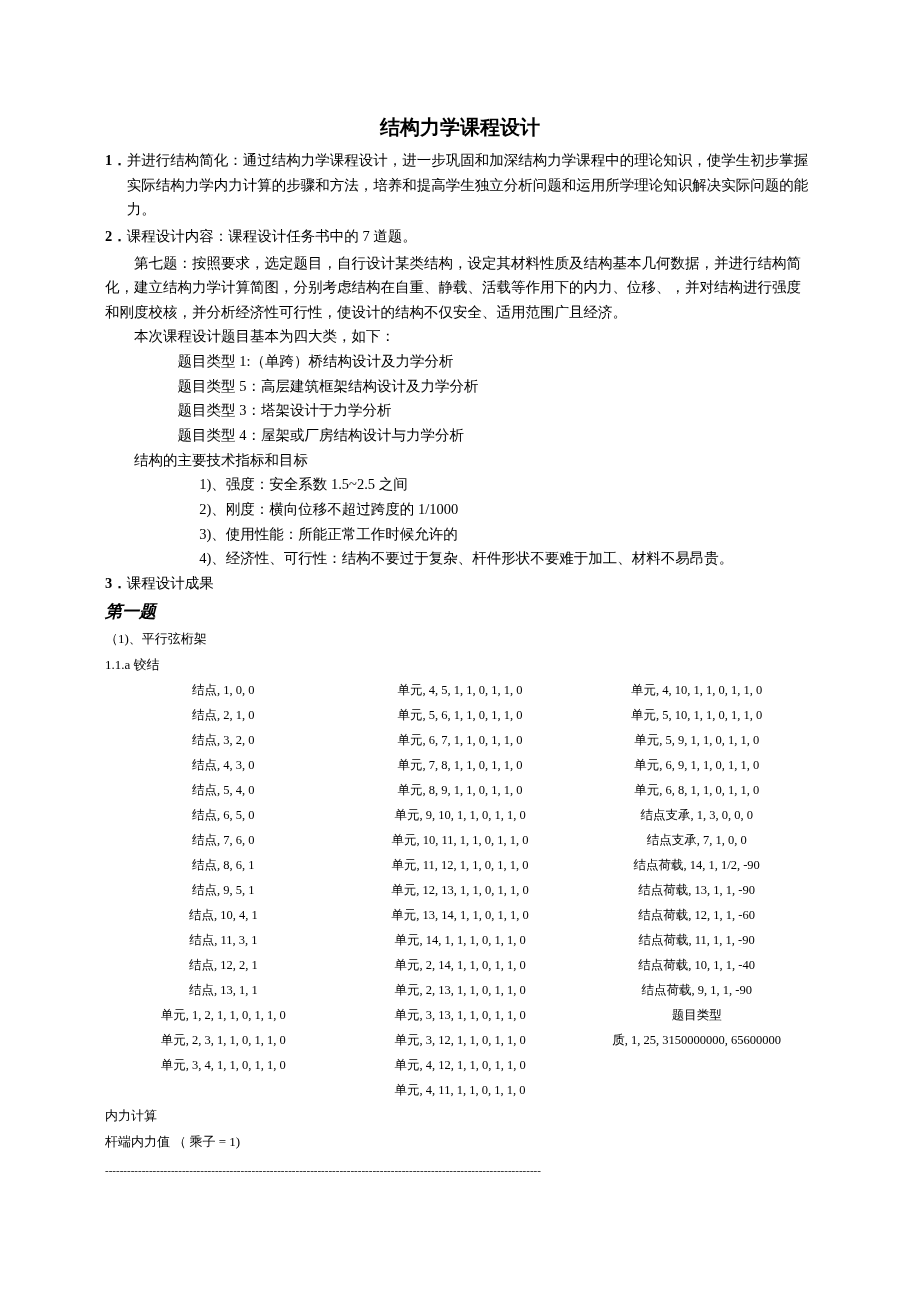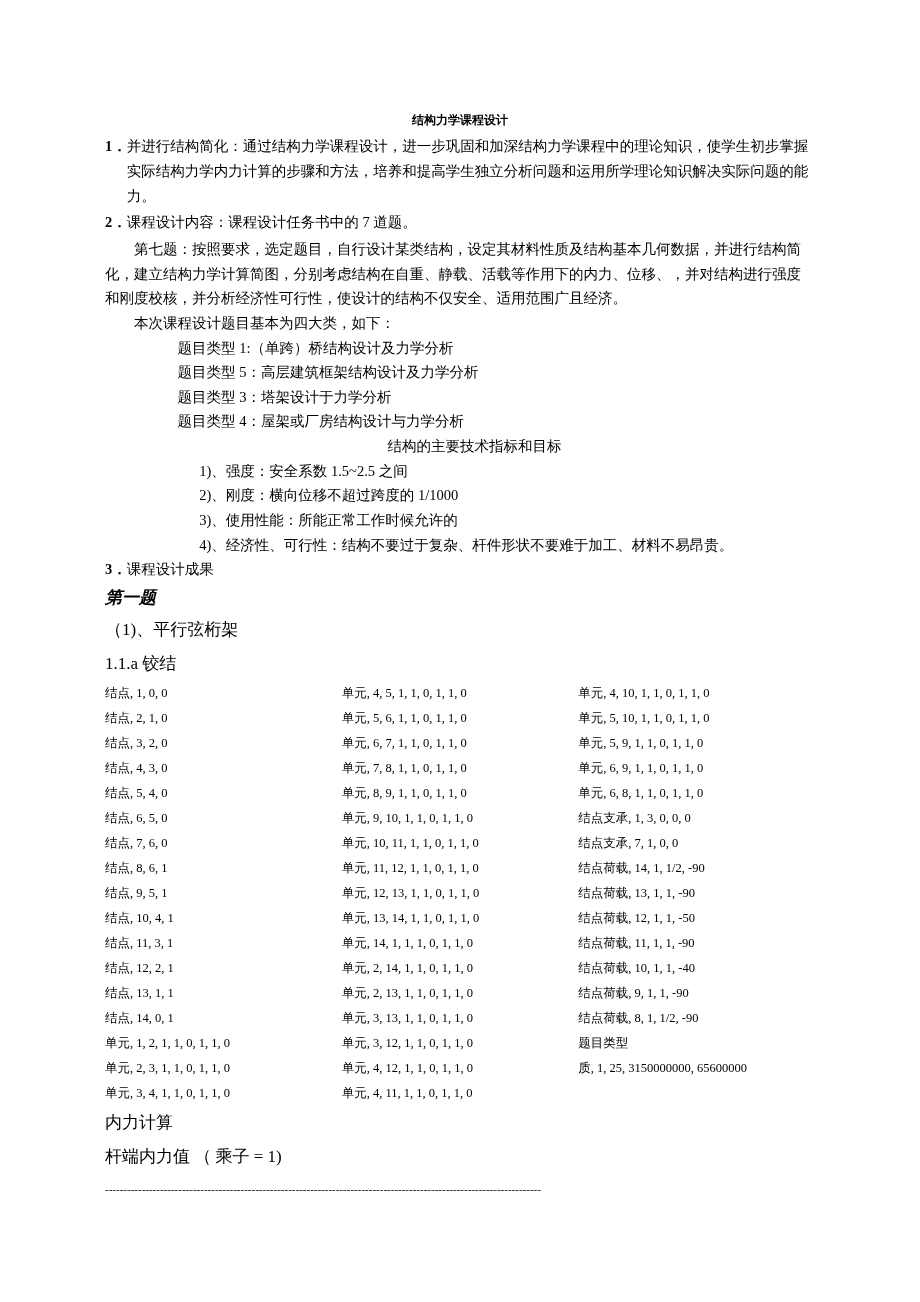--- a/index.html
+++ b/index.html
@@ -9,49 +9,49 @@
       margin: 0;
       padding: 110px 105px 60px 105px;
       width: 920px;
       box-sizing: border-box;
       color: #000;
       background: #fff;
     }
     .title {
       text-align: center;
       font-weight: bold;
-      font-size: 12px;
+      font-size: 20px;
       margin-bottom: 4px;
     }
     .num-item {
       display: flex;
       align-items: flex-start;
       margin-bottom: 2px;
     }
     .num-item .num {
       font-weight: bold;
       font-family: "Times New Roman", serif;
       flex-shrink: 0;
     }
     .num-item .body {
       flex: 1;
     }
     .indent1 { text-indent: 2em; }
-    .indent-block1 { margin-left: 2em; text-align: center; }
+    .indent-block1 { margin-left: 2em; }
     .indent-block2 { margin-left: 5em; }
     .indent-block3 { margin-left: 6.5em; }
     .italic-bold { font-weight: bold; font-style: italic; font-size: 17px; }
-    .small { font-size: 17px; line-height: 2.0; }
+    .small { font-size: 13px; line-height: 2.0; }
     .cols {
       display: flex;
       gap: 0;
       font-size: 12.5px;
       line-height: 2.0;
     }
-    .cols .col { flex: 1; }
+    .cols .col { flex: 1; text-align: center; }
     .dash-line {
       font-size: 11px;
       letter-spacing: 0px;
       overflow: hidden;
       white-space: nowrap;
       color: #000;
       margin-top: 6px;
     }
   </style>
 </head>
@@ -97,21 +97,20 @@
       <div>结点, 4, 3, 0</div>
       <div>结点, 5, 4, 0</div>
       <div>结点, 6, 5, 0</div>
       <div>结点, 7, 6, 0</div>
       <div>结点, 8, 6, 1</div>
       <div>结点, 9, 5, 1</div>
       <div>结点, 10, 4, 1</div>
       <div>结点, 11, 3, 1</div>
       <div>结点, 12, 2, 1</div>
       <div>结点, 13, 1, 1</div>
-      <div>结点, 14, 0, 1</div>
       <div>单元, 1, 2, 1, 1, 0, 1, 1, 0</div>
       <div>单元, 2, 3, 1, 1, 0, 1, 1, 0</div>
       <div>单元, 3, 4, 1, 1, 0, 1, 1, 0</div>
     </div>
   <div class="col" id="col2">
       <div>单元, 4, 5, 1, 1, 0, 1, 1, 0</div>
       <div>单元, 5, 6, 1, 1, 0, 1, 1, 0</div>
       <div>单元, 6, 7, 1, 1, 0, 1, 1, 0</div>
       <div>单元, 7, 8, 1, 1, 0, 1, 1, 0</div>
       <div>单元, 8, 9, 1, 1, 0, 1, 1, 0</div>
@@ -131,25 +130,24 @@
   <div class="col" id="col3">
       <div>单元, 4, 10, 1, 1, 0, 1, 1, 0</div>
       <div>单元, 5, 10, 1, 1, 0, 1, 1, 0</div>
       <div>单元, 5, 9, 1, 1, 0, 1, 1, 0</div>
       <div>单元, 6, 9, 1, 1, 0, 1, 1, 0</div>
       <div>单元, 6, 8, 1, 1, 0, 1, 1, 0</div>
       <div>结点支承, 1, 3, 0, 0, 0</div>
       <div>结点支承, 7, 1, 0, 0</div>
       <div>结点荷载, 14, 1, 1/2, -90</div>
       <div>结点荷载, 13, 1, 1, -90</div>
-      <div>结点荷载, 12, 1, 1, -50</div>
+      <div>结点荷载, 12, 1, 1, -60</div>
       <div>结点荷载, 11, 1, 1, -90</div>
       <div>结点荷载, 10, 1, 1, -40</div>
       <div>结点荷载, 9, 1, 1, -90</div>
-      <div>结点荷载, 8, 1, 1/2, -90</div>
       <div>题目类型</div>
       <div>质, 1, 25, 3150000000, 65600000</div>
     </div>
 </div>
 
 <div class="small">内力计算</div>
 <div class="small">杆端内力值  （ 乘子 = 1)</div>
 <div class="dash-line">-----------------------------------------------------------------------------------------------------------------------</div>
 
 </body></html>

